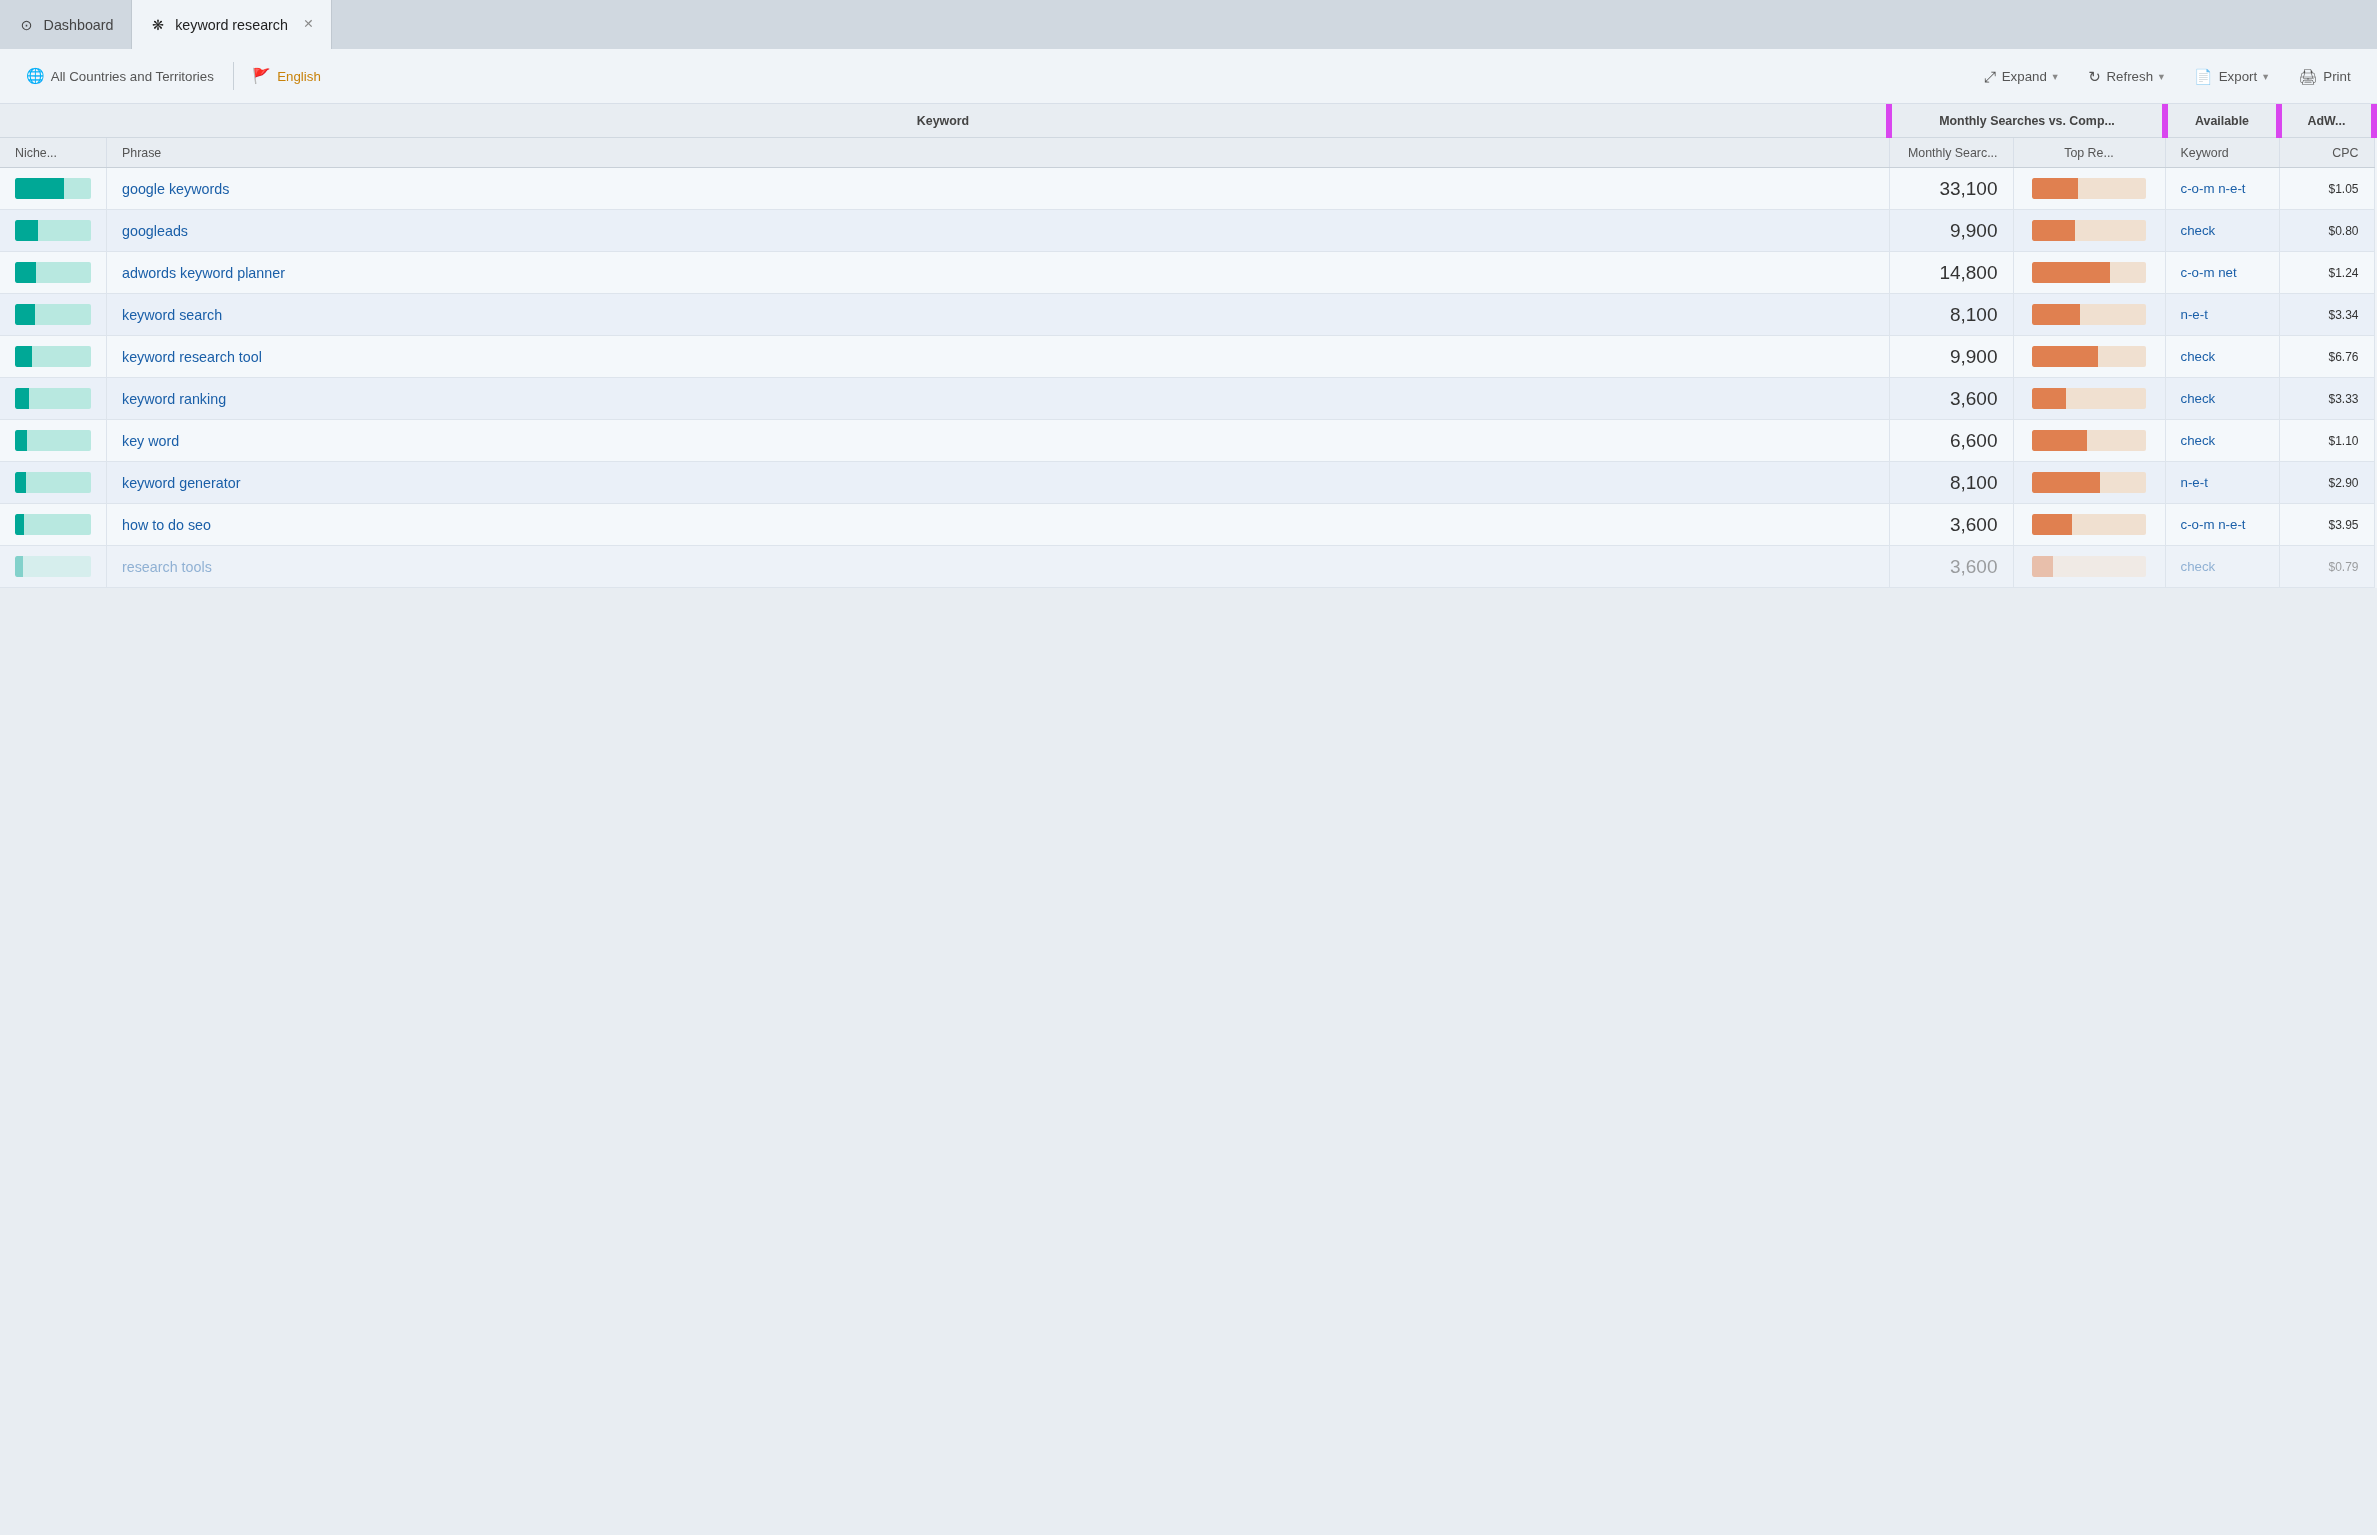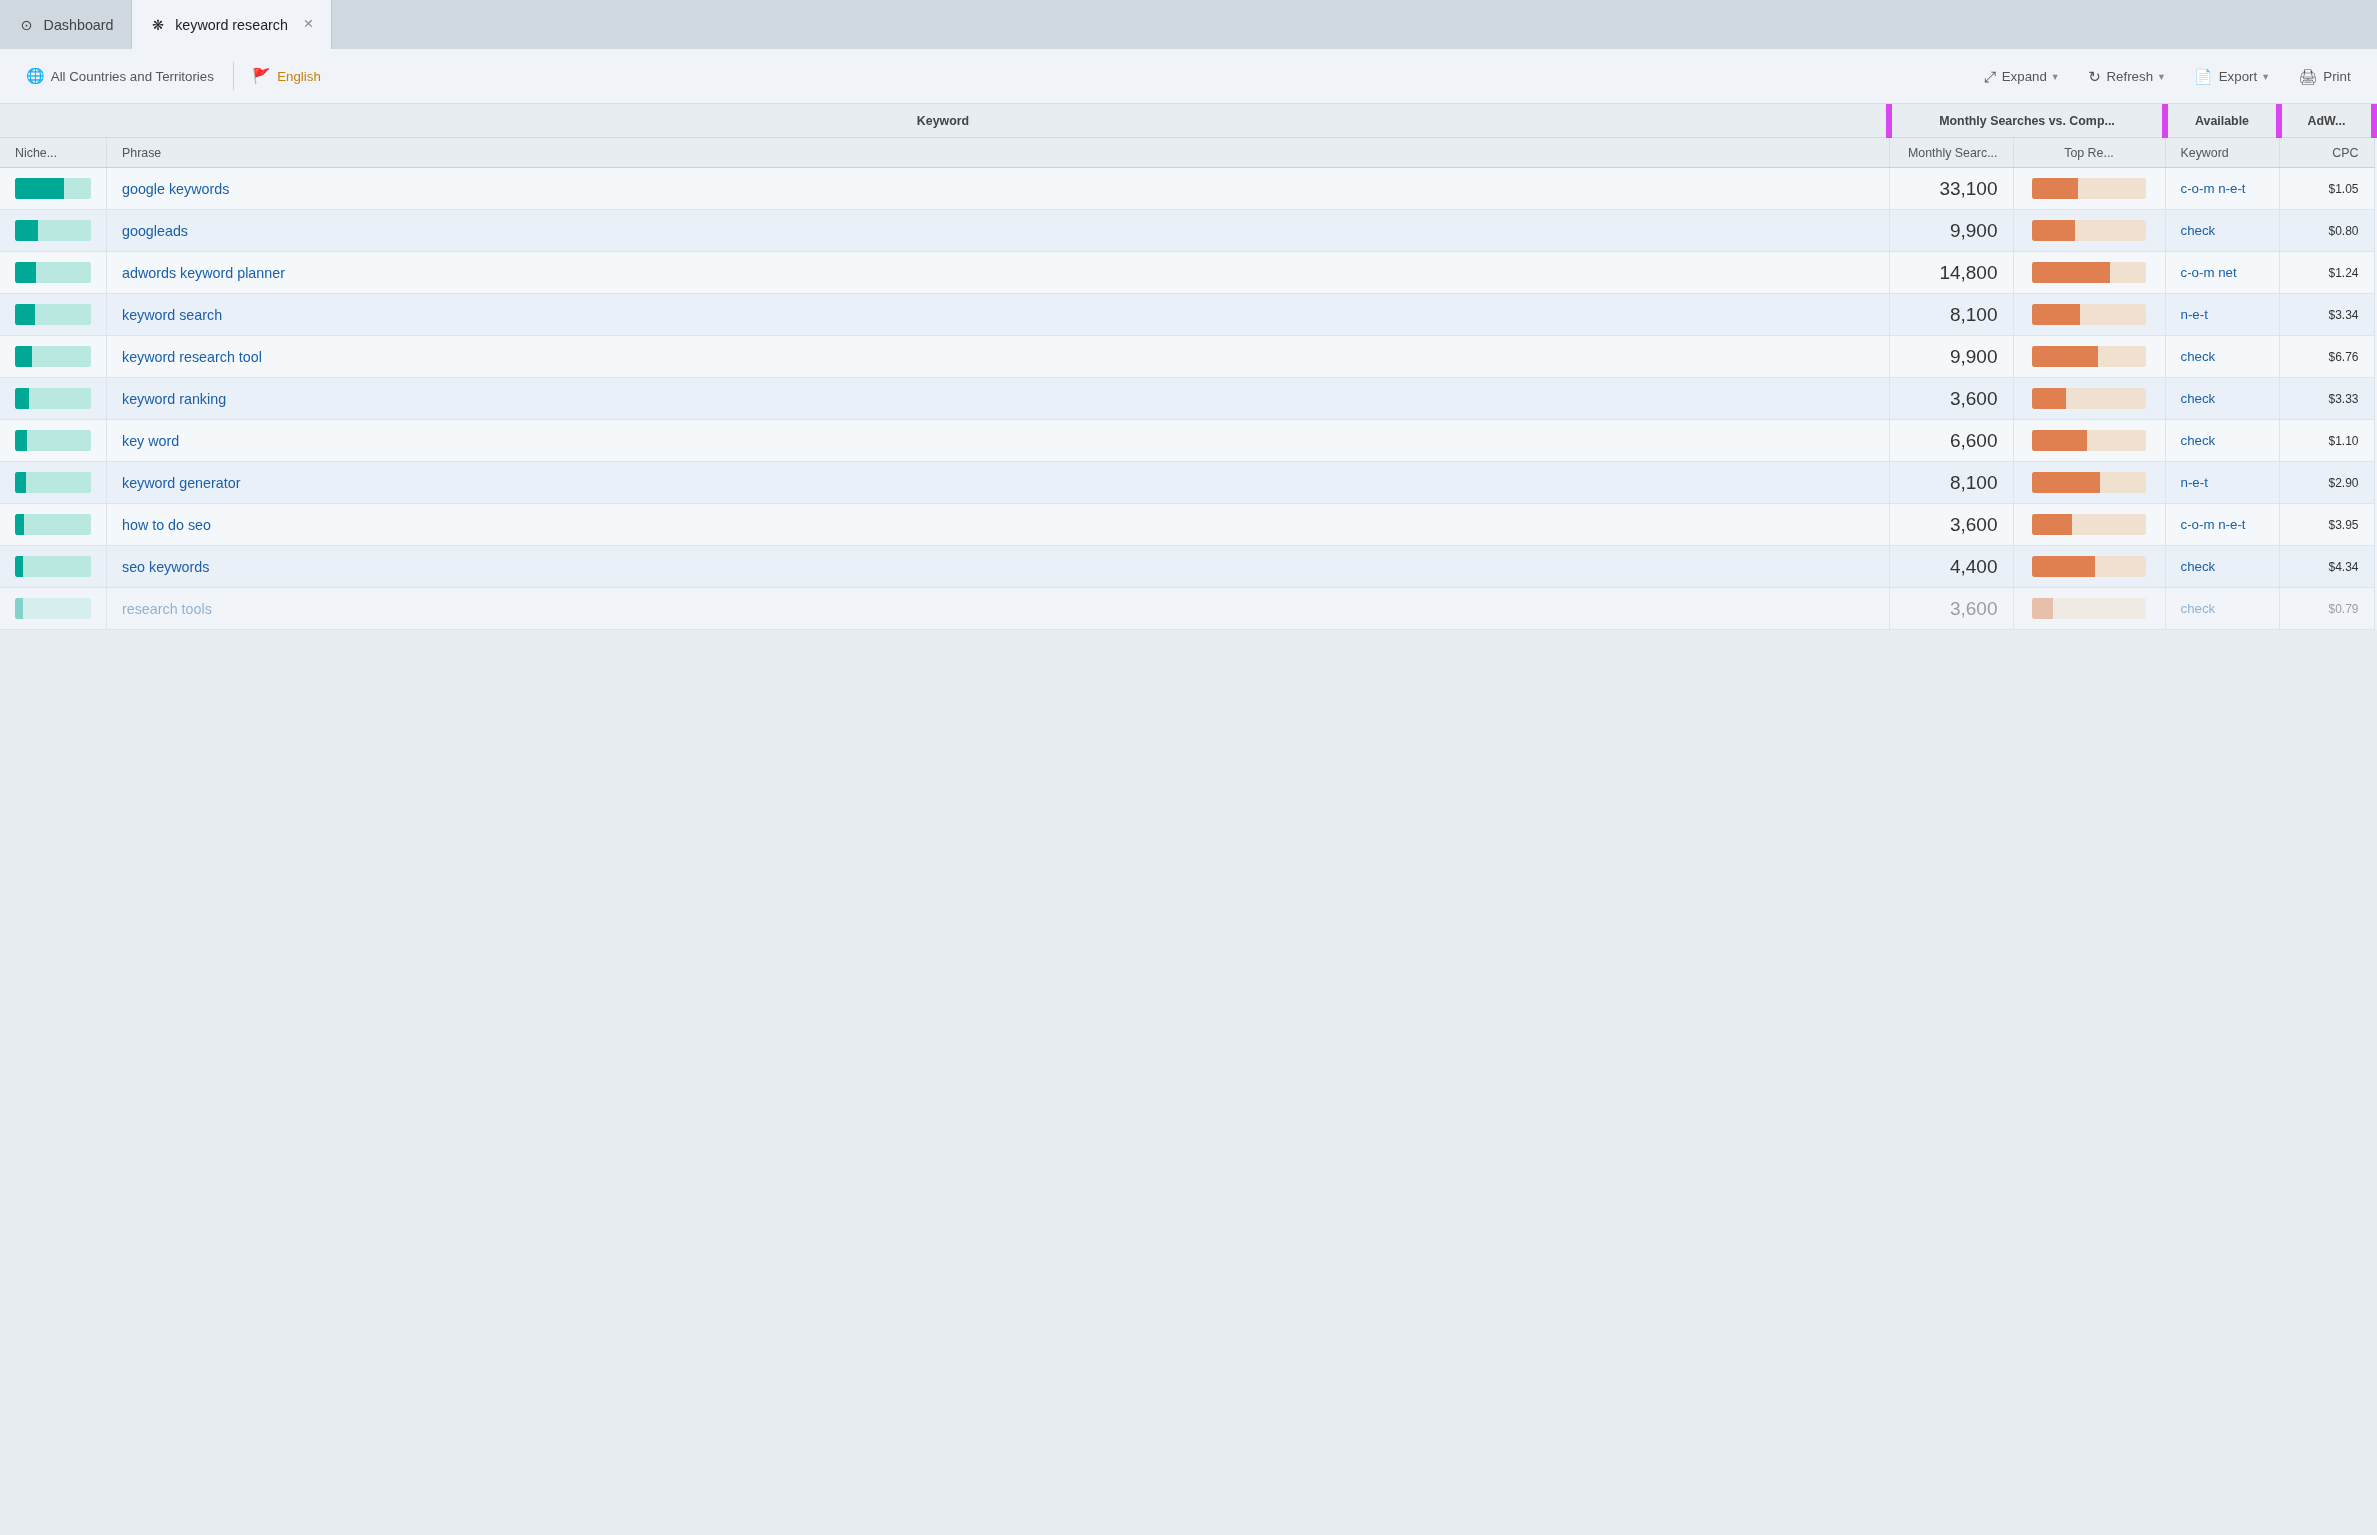--- a/index.html
+++ b/index.html
@@ -434,36 +434,20 @@
           <td class="td-phrase">how to do seo</td>
           <td class="td-searches">3,600</td>
           <td class="td-competition">
     <div class="comp-bar-container">
       <div class="comp-bar-fill" style="width:35%"></div>
     </div>
           </td>
           <td class="td-domains">c-o-m n-e-t</td>
           <td class="td-cpc">$3.95</td>
         </tr>
-        <tr>
-          <td class="td-niche">
-    <div class="niche-bar-container">
-      <div class="niche-bar-fill" style="width:11%"></div>
-    </div>
-          </td>
-          <td class="td-phrase">seo keywords</td>
-          <td class="td-searches">4,400</td>
-          <td class="td-competition">
-    <div class="comp-bar-container">
-      <div class="comp-bar-fill" style="width:55%"></div>
-    </div>
-          </td>
-          <td class="td-domains">check</td>
-          <td class="td-cpc">$4.34</td>
-        </tr>
         <tr class="faded">
           <td class="td-niche">
     <div class="niche-bar-container">
       <div class="niche-bar-fill" style="width:10%"></div>
     </div>
           </td>
           <td class="td-phrase">research tools</td>
           <td class="td-searches">3,600</td>
           <td class="td-competition">
     <div class="comp-bar-container">

